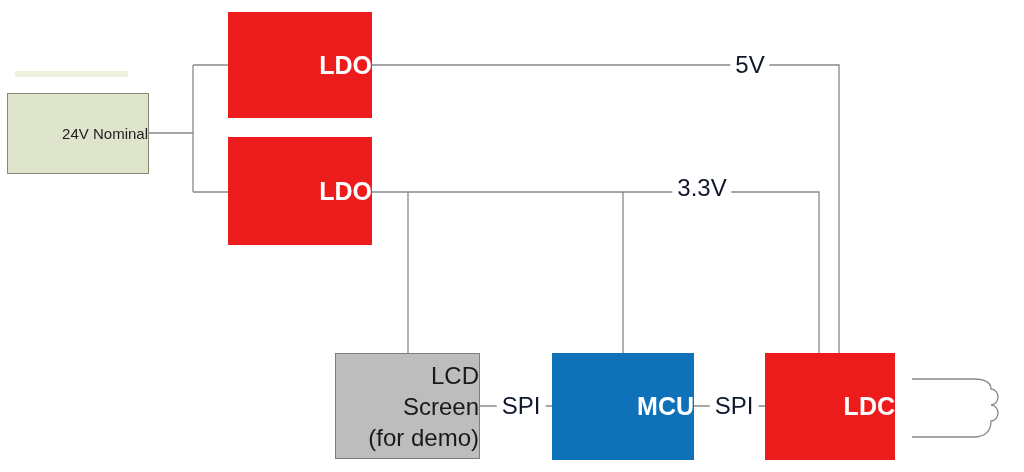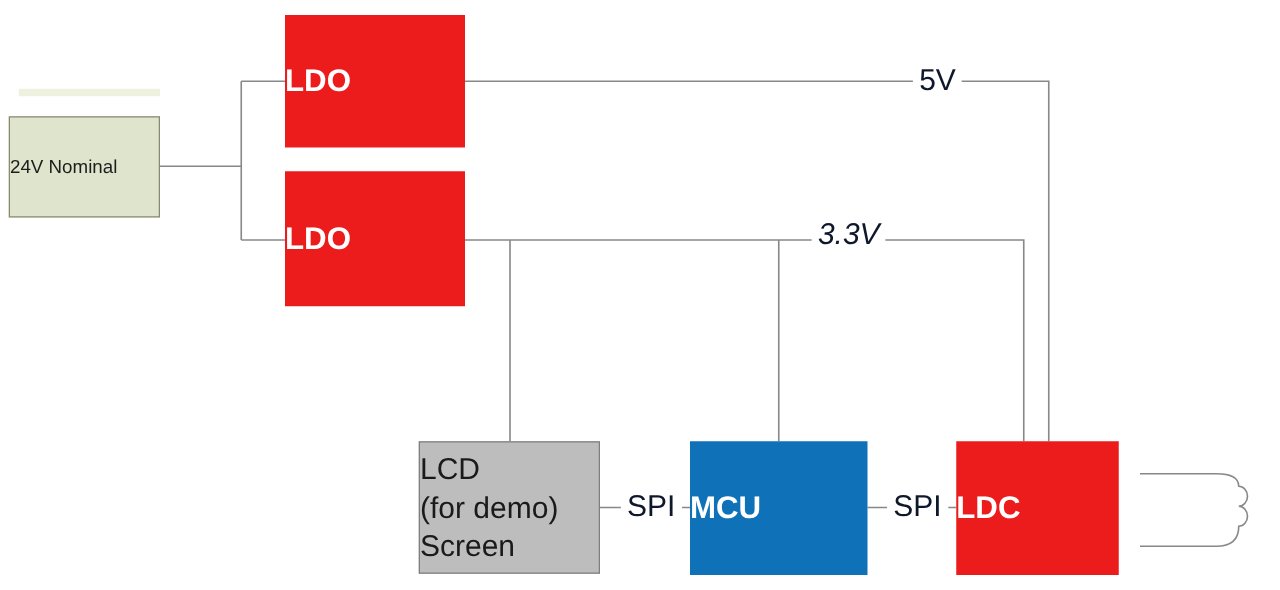--- a/index.html
+++ b/index.html
@@ -8,47 +8,47 @@
     width:1024px;height:472px;
     background:#ffffff;
     font-family:"Liberation Sans", sans-serif;
     overflow:hidden;
   }
   #wires{position:absolute;left:0;top:0;z-index:0;}
   #wires path{fill:none;stroke:#888888;stroke-width:1.3px;}
   .block{
     position:absolute;z-index:1;
     display:flex;flex-direction:column;
-    align-items:flex-start;justify-content:center;
+    align-items:flex-end;justify-content:center;
     text-align:center;box-sizing:border-box;
   }
   .block.red{background:#ed1c1c;color:#ffffff;font-weight:bold;font-size:25px;}
   .block.blue{background:#0f72b8;color:#ffffff;font-weight:bold;font-size:25px;}
   .block.gray{
     background:#bdbdbd;border:1.5px solid #7f7f7f;
     color:#1a1a1a;font-weight:normal;font-size:24px;line-height:31px;
   }
   .block.green{
     background:#dfe4cc;border:1.5px solid #878a70;
     color:#1d1d1d;font-size:15px;line-height:20px;
   }
-  #block-input{left:7px;top:93px;width:121px;height:81px;}
+  #block-input{left:7px;top:93px;width:142px;height:81px;}
   #block-ldo1{left:228px;top:12px;width:144px;height:106px;}
   #block-ldo2{left:228px;top:137px;width:144px;height:108px;}
   #block-lcd{left:335px;top:353px;width:145px;height:106px;}
   #block-mcu{left:552px;top:353px;width:142px;height:107px;}
   #block-ldc{left:765px;top:353px;width:130px;height:107px;}
   .net-label{
     position:absolute;z-index:2;
     transform:translate(-50%,-50%);
     background:#ffffff;color:#0f172a;
     font-size:24px;padding:0 5px;white-space:nowrap;
   }
   #label-5v{left:750px;top:65px;}
-  #label-3v3{left:679px;top:188px;font-style:italic;}
+  #label-3v3{left:702px;top:188px;}
   #label-spi-left{left:521px;top:406px;}
   #label-spi-right{left:734px;top:406px;}
   #artifact-strip{
     position:absolute;left:15px;top:71px;width:113px;height:6px;
     background:#eef0e0;z-index:0;
   }
 </style>
 </head>
 <body>
 
@@ -77,22 +77,22 @@
   <div class="block red" id="block-ldo1">
     <span>LDO</span>
   </div>
 
   <div class="block red" id="block-ldo2">
     <span>LDO</span>
   </div>
 
   <div class="block gray" id="block-lcd">
     <span>LCD</span>
+    <span>Screen</span>
     <span>(for demo)</span>
-    <span>Screen</span>
   </div>
 
   <div class="block blue" id="block-mcu">
     <span>MCU</span>
   </div>
 
   <div class="block red" id="block-ldc">
     <span>LDC</span>
   </div>
 

